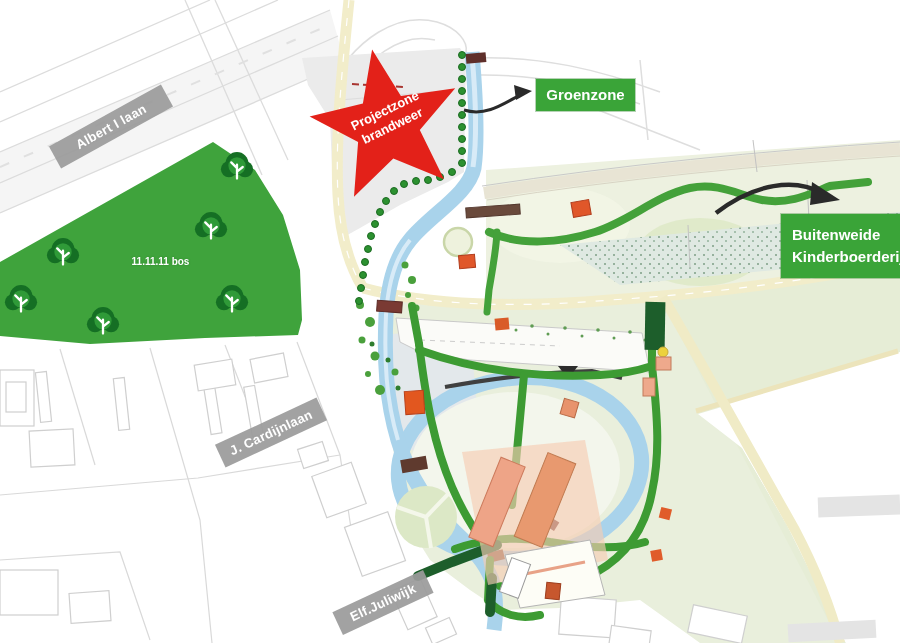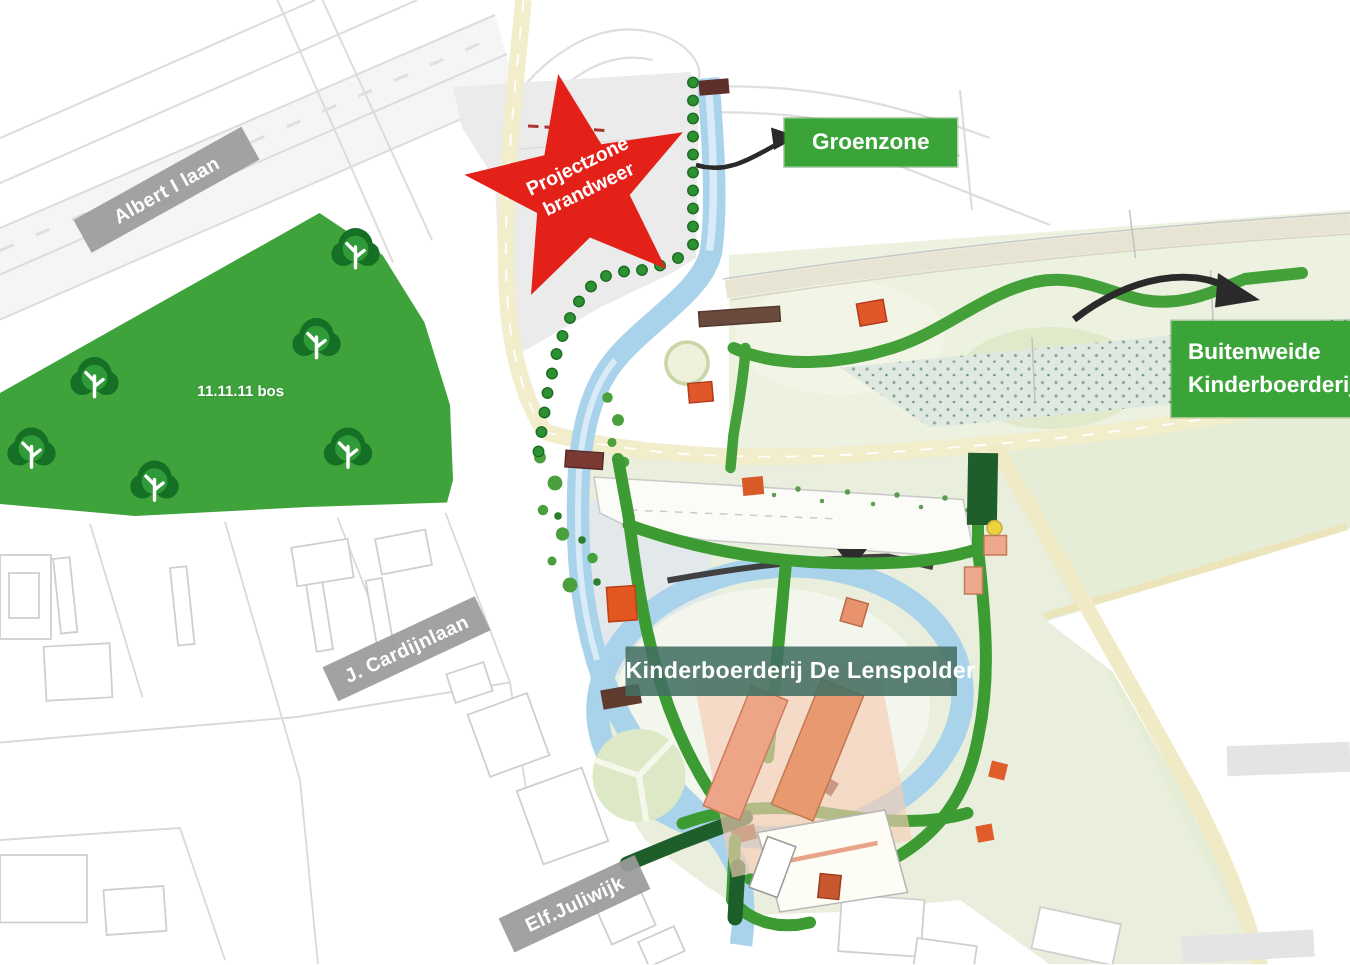--- a/index.html
+++ b/index.html
@@ -7,21 +7,21 @@
          font-family:"Liberation Sans",sans-serif;}
   #mapsvg{position:absolute;left:0;top:0;}
   .lbl{position:absolute;box-sizing:border-box;color:#fff;font-weight:bold;white-space:nowrap;}
   .lbl-gray{background:rgba(155,155,155,.93);font-size:13px;text-align:center;padding:5px 10px;
             letter-spacing:.3px;}
   .lbl-green{background:#3aa438;font-size:15px;text-align:center;box-shadow:0 0 0 1px rgba(46,130,43,.35);}
   .lbl-teal{background:rgba(67,112,99,.88);font-size:15.5px;text-align:center;letter-spacing:.2px;}
   #lbl-albert{left:47px;top:114px;width:128px;transform:rotate(-29deg);}
   #lbl-cardijn{left:215px;top:420px;width:112px;transform:rotate(-25deg);}
   #lbl-juliwijk{left:333px;top:590px;width:100px;transform:rotate(-25deg);}
-  #lbl-groen{left:523px;top:79px;width:115px;height:32px;line-height:32px;text-align:center;}
+  #lbl-groen{left:536px;top:79px;width:99px;height:32px;line-height:32px;text-align:center;}
   #lbl-buiten{left:781px;top:214px;width:124px;padding:10px 0 10px 11px;text-align:left;line-height:1.45;}
   #lbl-kinder{left:417px;top:431px;width:221px;height:33px;line-height:33px;}
   #lbl-bos{left:108px;top:256px;width:105px;font-size:10px;color:#fff;text-align:center;
            text-shadow:0 0 2px rgba(0,80,0,.35);}
   #star-text{left:317px;top:102px;width:144px;transform:rotate(-26deg);color:#fff;
              font-size:13px;line-height:1.3;text-align:center;}
 </style>
 </head>
 <body>
 
@@ -301,21 +301,20 @@
 <div class="lbl lbl-gray" id="lbl-cardijn">J. Cardijnlaan</div>
 <div class="lbl lbl-gray" id="lbl-juliwijk">Elf.Juliwijk</div>
 
 <div class="lbl lbl-green" id="lbl-groen">Groenzone</div>
 
 <div class="lbl lbl-green" id="lbl-buiten">
   <div>Buitenweide</div>
   <div>Kinderboerderij</div>
 </div>
 
-<div class="lbl lbl-teal" id="lbl-kinder">Kinderboerderij De Lenspolder</div>
 
 <div class="lbl" id="lbl-bos">11.11.11 bos</div>
 
 <div class="lbl" id="star-text">
   <div>Projectzone</div>
   <div>brandweer</div>
 </div>
 
 </div>
 

